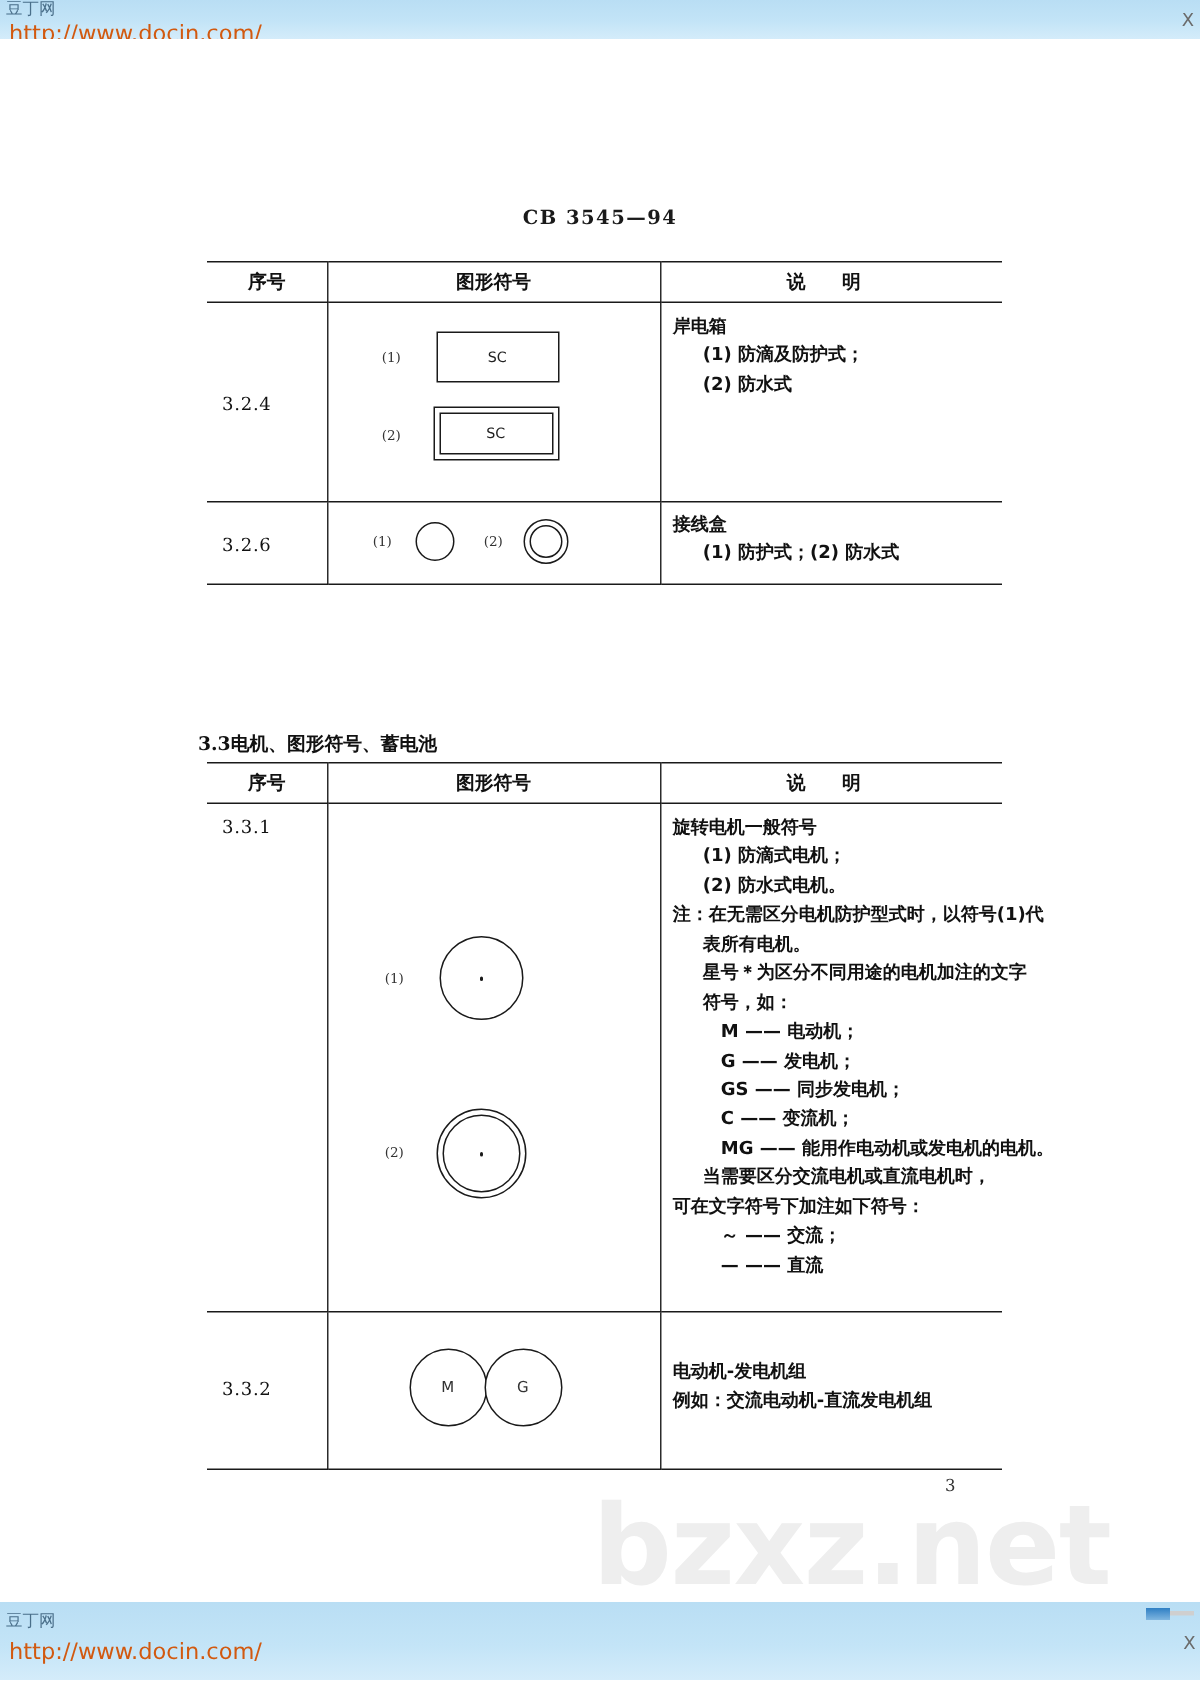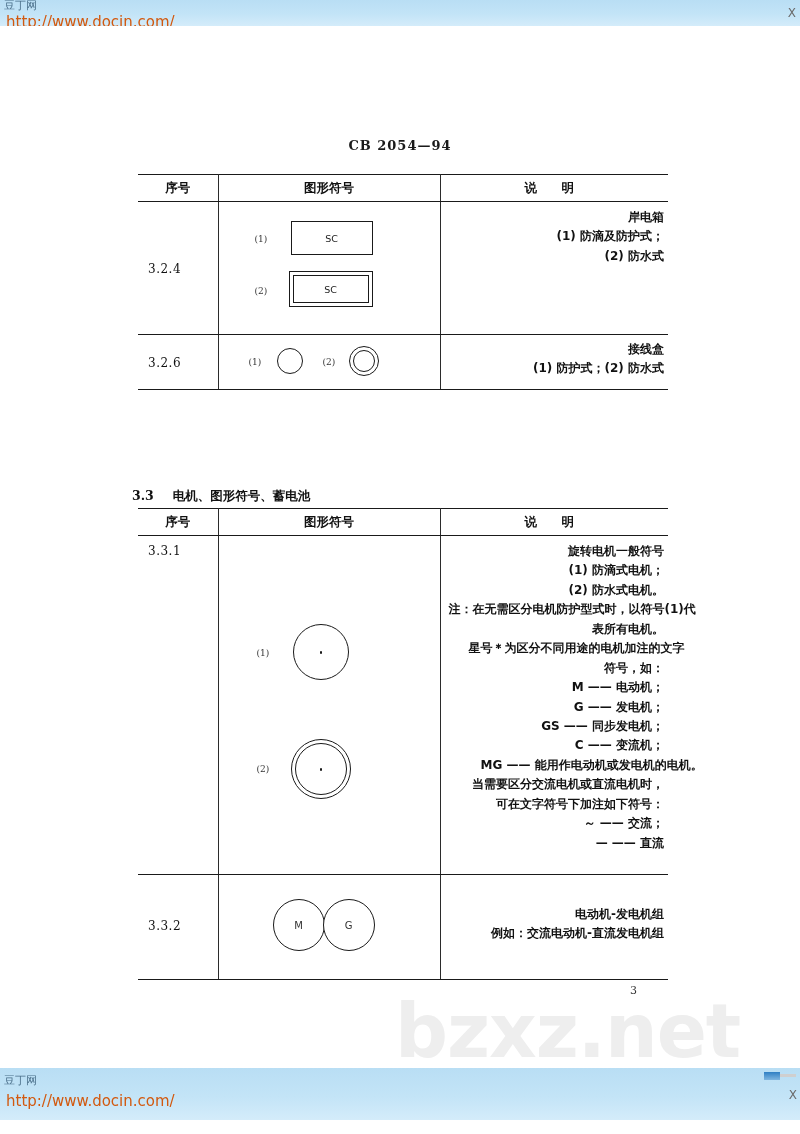--- a/index.html
+++ b/index.html
@@ -162,21 +162,21 @@
     font-family: "DejaVu Serif", "Liberation Serif", serif;
     letter-spacing: 0.5px;
   }
   .desc {
     font-size: 12px;
     line-height: 1.62;
     padding: 6px 4px 6px 8px;
     font-family: "DejaVu Sans", "Liberation Sans", sans-serif;
     font-weight: bold;
   }
-  .desc .ln { white-space: nowrap; text-align: right; }
+  .desc .ln { white-space: nowrap; }
   .desc .ind1 { padding-left: 20px; }
   .desc .ind2 { padding-left: 32px; }
   .desc .note { font-weight: bold; }
 
   .symcell { position: relative; }
 
   
   .lbl {
     font-size: 9px;
     color: #333;
@@ -260,35 +260,35 @@
   .section-head {
     position: absolute;
     left: 132px;
     font-size: 12.5px;
     font-weight: bold;
     color: #111;
     font-family: "DejaVu Sans", "Liberation Sans", sans-serif;
   }
   .section-head .sn {
     font-family: "DejaVu Serif", "Liberation Serif", serif;
-    margin-right: 19px;
+    margin-right: 0;
   }
 </style>
 </head>
 <body>
 
 <div class="docin-bar top">
   <div class="docin-logo">豆丁网</div>
   <div class="docin-url">http://www.docin.com/</div>
 </div>
 <div class="close-x top-x">X</div>
 
 <div class="sheet">
 
-  <div class="std-no">CB 2054—94</div>
+  <div class="std-no">CB 3545—94</div>
 
   <table class="tbl" style="top:148px;">
     <colgroup>
       <col class="col-no">
         <col class="col-sym">
         <col class="col-desc">
     </colgroup>
     <thead>
       <tr class="hdr">
         <th>序号</th>

